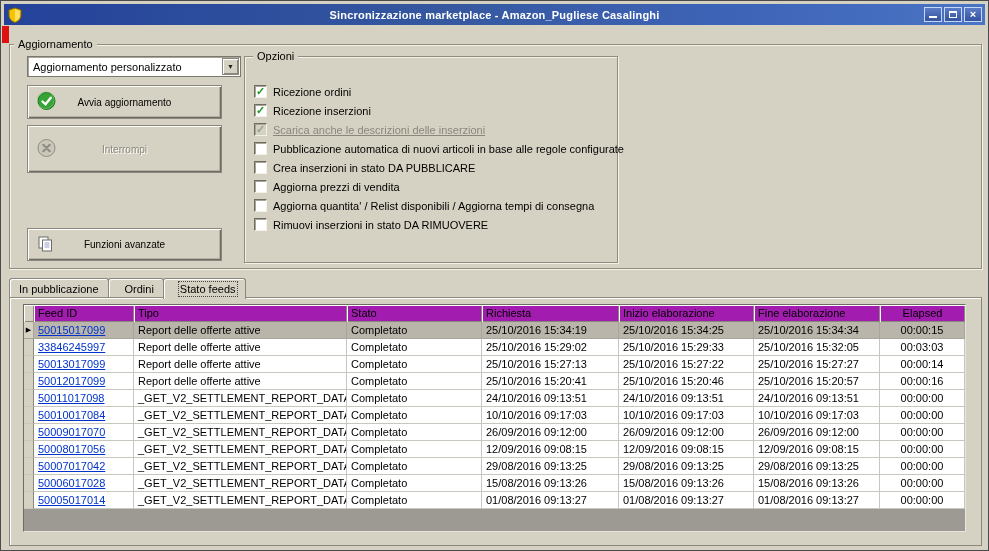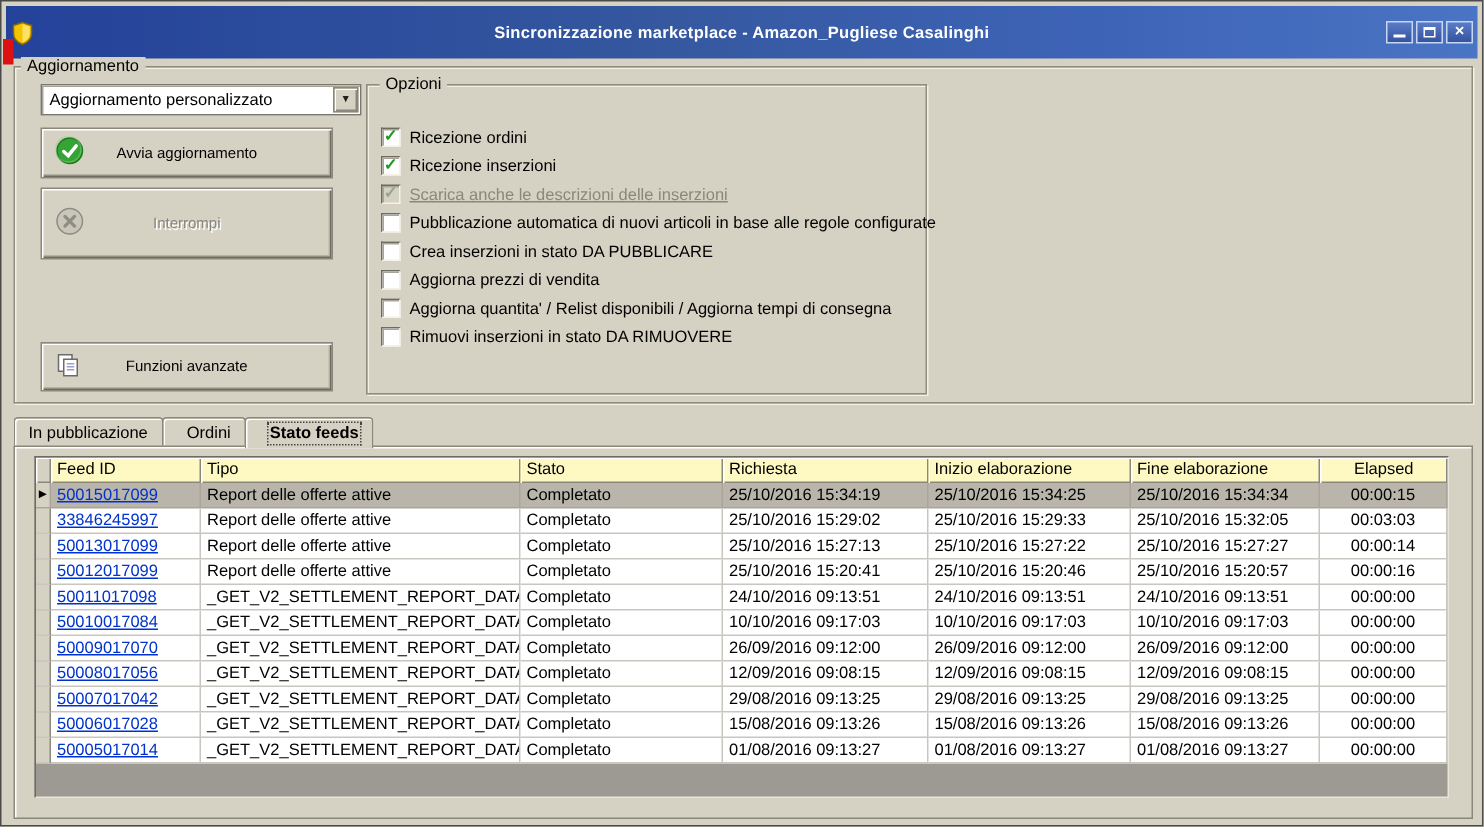--- a/index.html
+++ b/index.html
@@ -12,21 +12,21 @@
   }
   .window {
     position: fixed; left:0; top:0; width:989px; height:551px;
     background:#d6d2c3;
     border:1px solid #4a4a4a;
     box-shadow: inset 1px 1px 0 #f2efe4, inset -1px -1px 0 #8a877c,
                 inset 2px 2px 0 #e2ded2, inset -2px -2px 0 #b2af a2;
   }
   
   .titlebar {
-    position:absolute; left:3px; top:3px; right:3px; height:35px;
+    position:absolute; left:3px; top:3px; right:3px; height:21px;
     background: linear-gradient(90deg,#24429a 0%, #35589f 45%, #3e64b8 75%, #4a74c4 100%);
     display:flex; align-items:center; padding:0 3px;
   }
   .title-icon { width:16px; height:16px; flex:0 0 16px; }
   .title-text {
     position:absolute; left:0; right:0; text-align:center;
     color:#fff; font-weight:bold; font-size:11px; letter-spacing:.2px;
     pointer-events:none;
   }
   .win-buttons { margin-left:auto; display:flex; gap:2px; z-index:2; }
@@ -97,37 +97,37 @@
   
   .tabbar { position:absolute; left:8px; top:277px; height:20px; display:flex; }
   .tab {
     height:20px; padding:0 9px; background:#d6d2c3;
     border:1px solid #8a877c; border-bottom:none;
     border-radius:3px 3px 0 0;
     box-shadow: inset 1px 1px 0 #fff;
     display:flex; align-items:center; cursor:pointer; position:relative;
   }
   .tab + .tab { margin-left:-1px;padding-left:16px; }
-  .tab.active { z-index:3; height:21px;font-weight:bold; }
+  .tab.active { z-index:3; height:21px; }
   .tab.active .tab-label { outline:1px dotted #444; outline-offset:1px; }
   .tab-panel {
     position:absolute; left:8px; top:296px; width:973px; height:249px;
     background:#d6d2c3; border:1px solid #8a877c;
     box-shadow: inset 1px 1px 0 #fff; z-index:1;
   }
   
   .grid {
     position:absolute; left:22px; top:303px; width:943px; height:228px;
     background:#9c9a92;
     border:1px solid; border-color:#6e6b61 #e8e5da #e8e5da #6e6b61;
     overflow:hidden; z-index:4;
   }
   .grid-header { display:flex; height:17px; }
   .hcell {
-    background:#fef9c3; height:17px;
+    background:#a21caf; height:17px;
     box-shadow: inset 1px 1px 0 #fff, inset -1px -1px 0 #8a877c;
     padding:2px 4px 0 4px; white-space:nowrap; overflow:hidden;
     flex:0 0 auto; cursor:pointer;
   }
   .grid-row { display:flex; height:17px; cursor:pointer; }
   .cell {
     background:#fff; height:17px; flex:0 0 auto;
     border-right:1px solid #c9c6bf; border-bottom:1px solid #c9c6bf;
     padding:2px 4px 0 4px; white-space:nowrap; overflow:hidden;
   }

